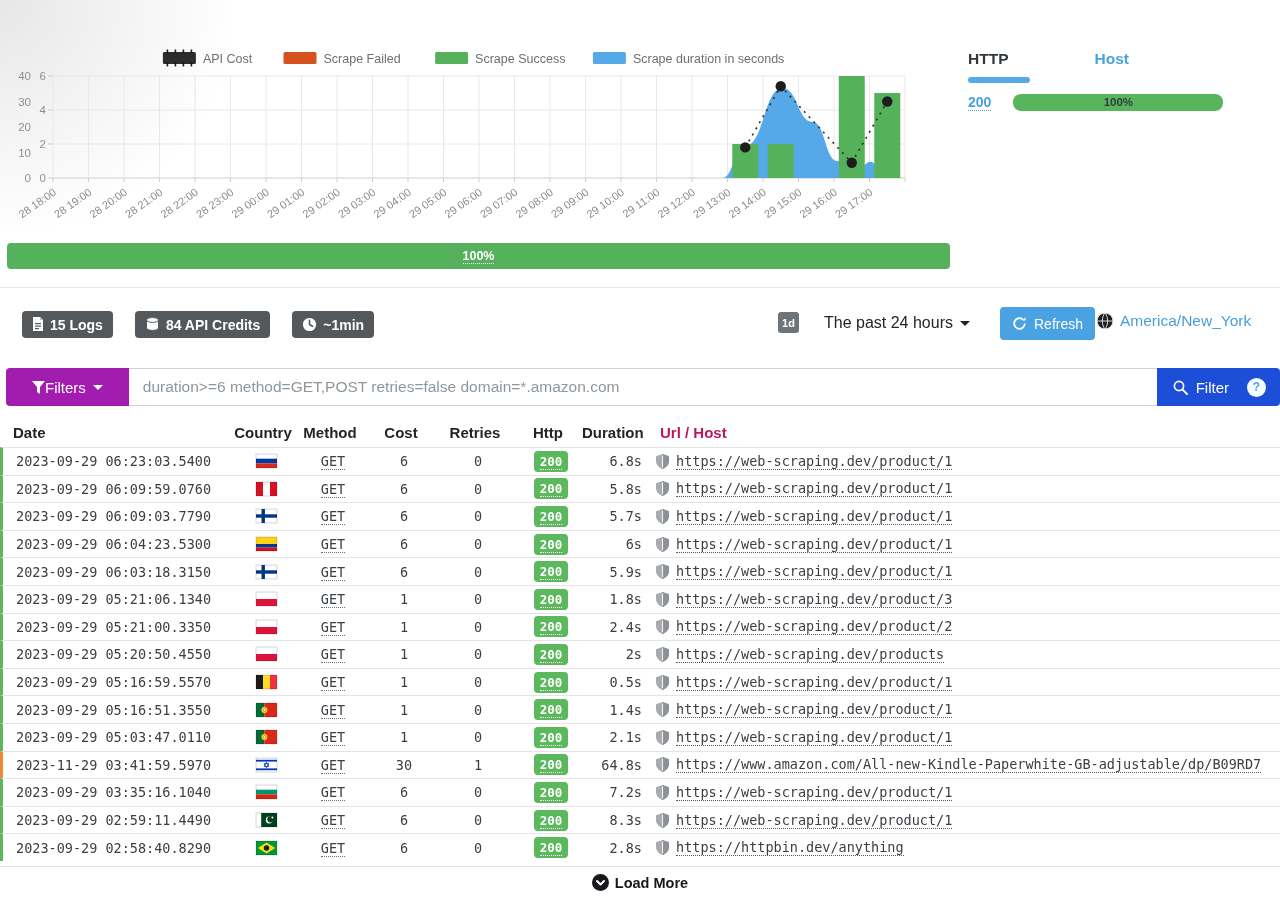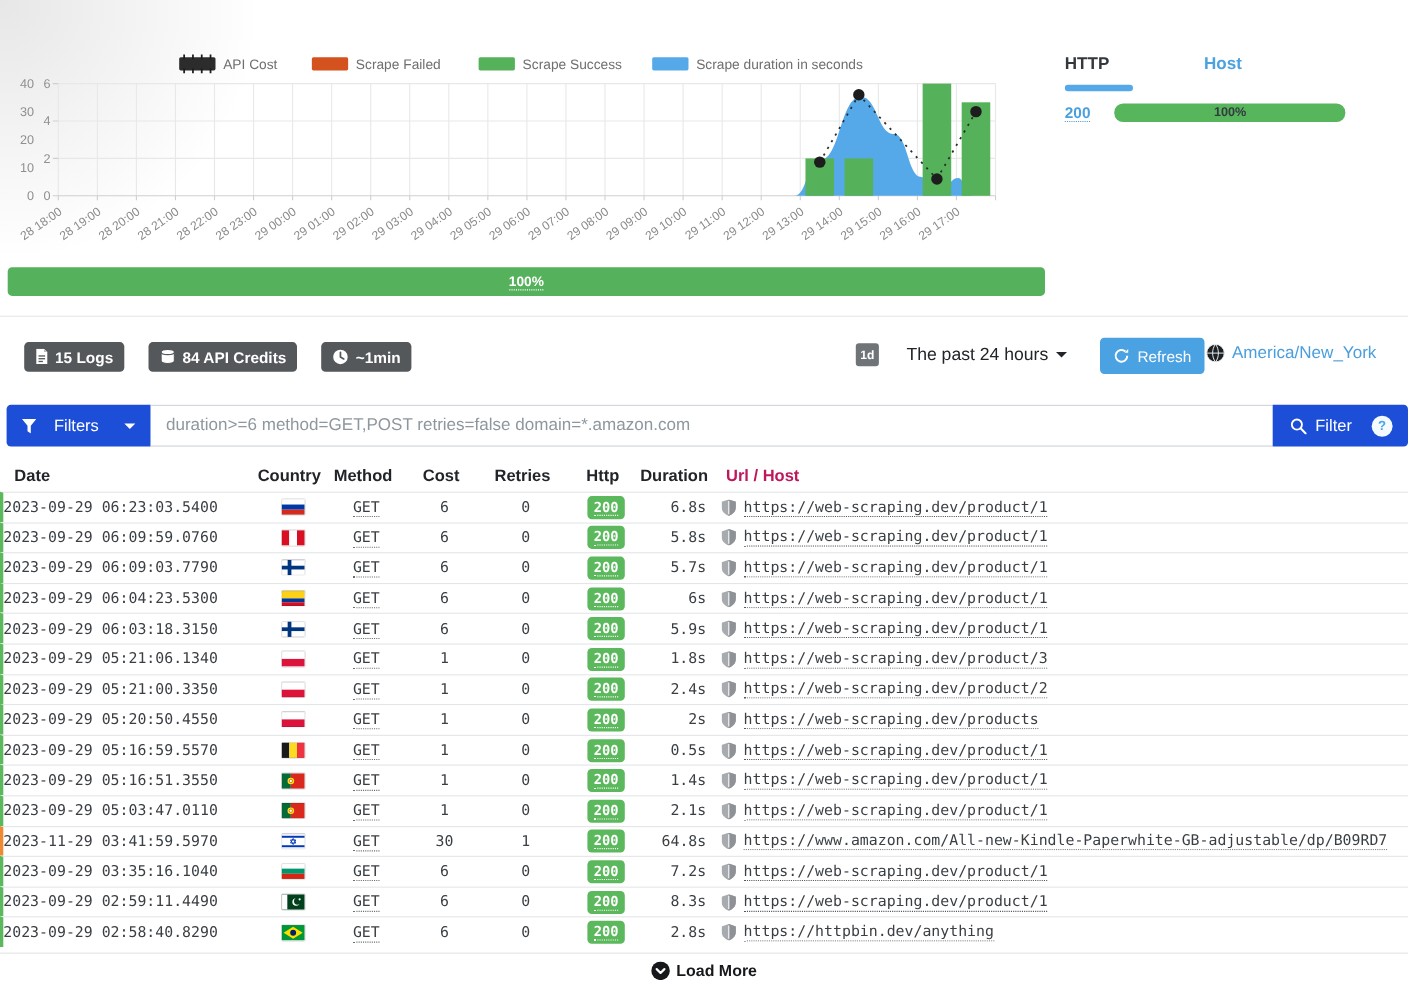--- a/index.html
+++ b/index.html
@@ -45,43 +45,43 @@
   .caret { display:inline-block; margin-left:7px; width:0; height:0; border-left:5px solid transparent;
     border-right:5px solid transparent; border-top:5px solid #212529; vertical-align:middle; }
   .btn-refresh { position:absolute; left:1000px; top:307px; height:33px; background:#4ba2e2; border:none;
     border-radius:4px; color:#fff; font-size:14px; padding:0 12px; display:flex; align-items:center; gap:7px;
     cursor:pointer; font-family:"Liberation Sans",sans-serif; }
   .tz { position:absolute; left:1096px; top:312px; display:flex; align-items:center; gap:6px; }
   .tz a { color:#4a9edd; font-size:15.5px; text-decoration:none; cursor:pointer; }
 
   
   .filterbar { position:absolute; left:6px; top:368px; width:1274px; height:38px; display:flex; }
-  .btn-filters { background:#1d4ed8; border:none; border-radius:4px 0 0 4px; color:#fff; font-size:15px;
-    padding:0 14px; display:flex; align-items:center; gap:16px; cursor:pointer; font-family:"Liberation Sans",sans-serif; }
+  .btn-filters { background:#a21caf; border:none; border-radius:4px 0 0 4px; color:#fff; font-size:15px;
+    padding:0 26px; display:flex; align-items:center; gap:0; cursor:pointer; font-family:"Liberation Sans",sans-serif; }
   .filter-input { flex:1; border:1px solid #ced4da; border-left:none; border-right:none; padding:0 14px;
     font-size:15.5px; color:#495057; font-family:"Liberation Sans",sans-serif; outline:none; }
   .filter-input::placeholder { color:#8e979e; }
   .btn-filter-go { background:#1d4ed8; border:none; border-radius:0 4px 4px 0; color:#fff; font-size:15px;
     padding:0 14px 0 16px; display:flex; align-items:center; gap:8px; cursor:pointer; font-family:"Liberation Sans",sans-serif; }
   .help-circle { width:19px; height:19px; border-radius:50%; background:#f4fafe; color:#4ba4e4; font-size:12px;
     font-weight:bold; display:flex; align-items:center; justify-content:center; margin-left:10px; cursor:pointer; }
 
   
   .logtable { position:absolute; left:0; top:418px; width:1280px; }
   .thead, .trow { display:grid; grid-template-columns:232px 62px 72px 70px 78px 68px 66px minmax(0,1fr);
     align-items:center; }
   .thead { height:29px; font-size:15px; font-weight:bold; color:#212529; }
   .th-date { padding-left:13px; }
   .th-c { text-align:center; }
   .th-r { text-align:left; padding-right:4px; }
   .th-url { padding-left:12px; color:#be185d; cursor:pointer; }
   .trow { height:27.6px; border-top:1px solid #e3e5e7; border-left:3px solid #5cb85c; background:#fff; cursor:pointer; }
   .trow.retry { border-left-color:#ed8a33; }
   .mono { font-family:"DejaVu Sans Mono", monospace; font-size:13.5px; color:#3a3f44; }
-  .c-date { padding-left:0; white-space:nowrap; }
+  .c-date { padding-left:13px; white-space:nowrap; }
   .c-flag { text-align:center; line-height:0; }
   .c-flag svg { vertical-align:middle; box-shadow:0 0 1px rgba(0,0,0,.45); }
   .c-method { text-align:center; }
   .c-method span { border-bottom:1px dotted #6a6f74; cursor:pointer; }
   .c-num { text-align:center; }
   .c-http { text-align:center; }
   .http-badge { display:inline-block; background:#5cb85c; border-radius:4px; padding:1px 6px 2px; cursor:pointer; }
   .http-badge span { font-family:"DejaVu Sans Mono",monospace; font-size:12.5px; font-weight:bold; color:#fff;
     border-bottom:1px dotted #fff; }
   .c-dur { text-align:right; padding-right:9px; white-space:nowrap; }

